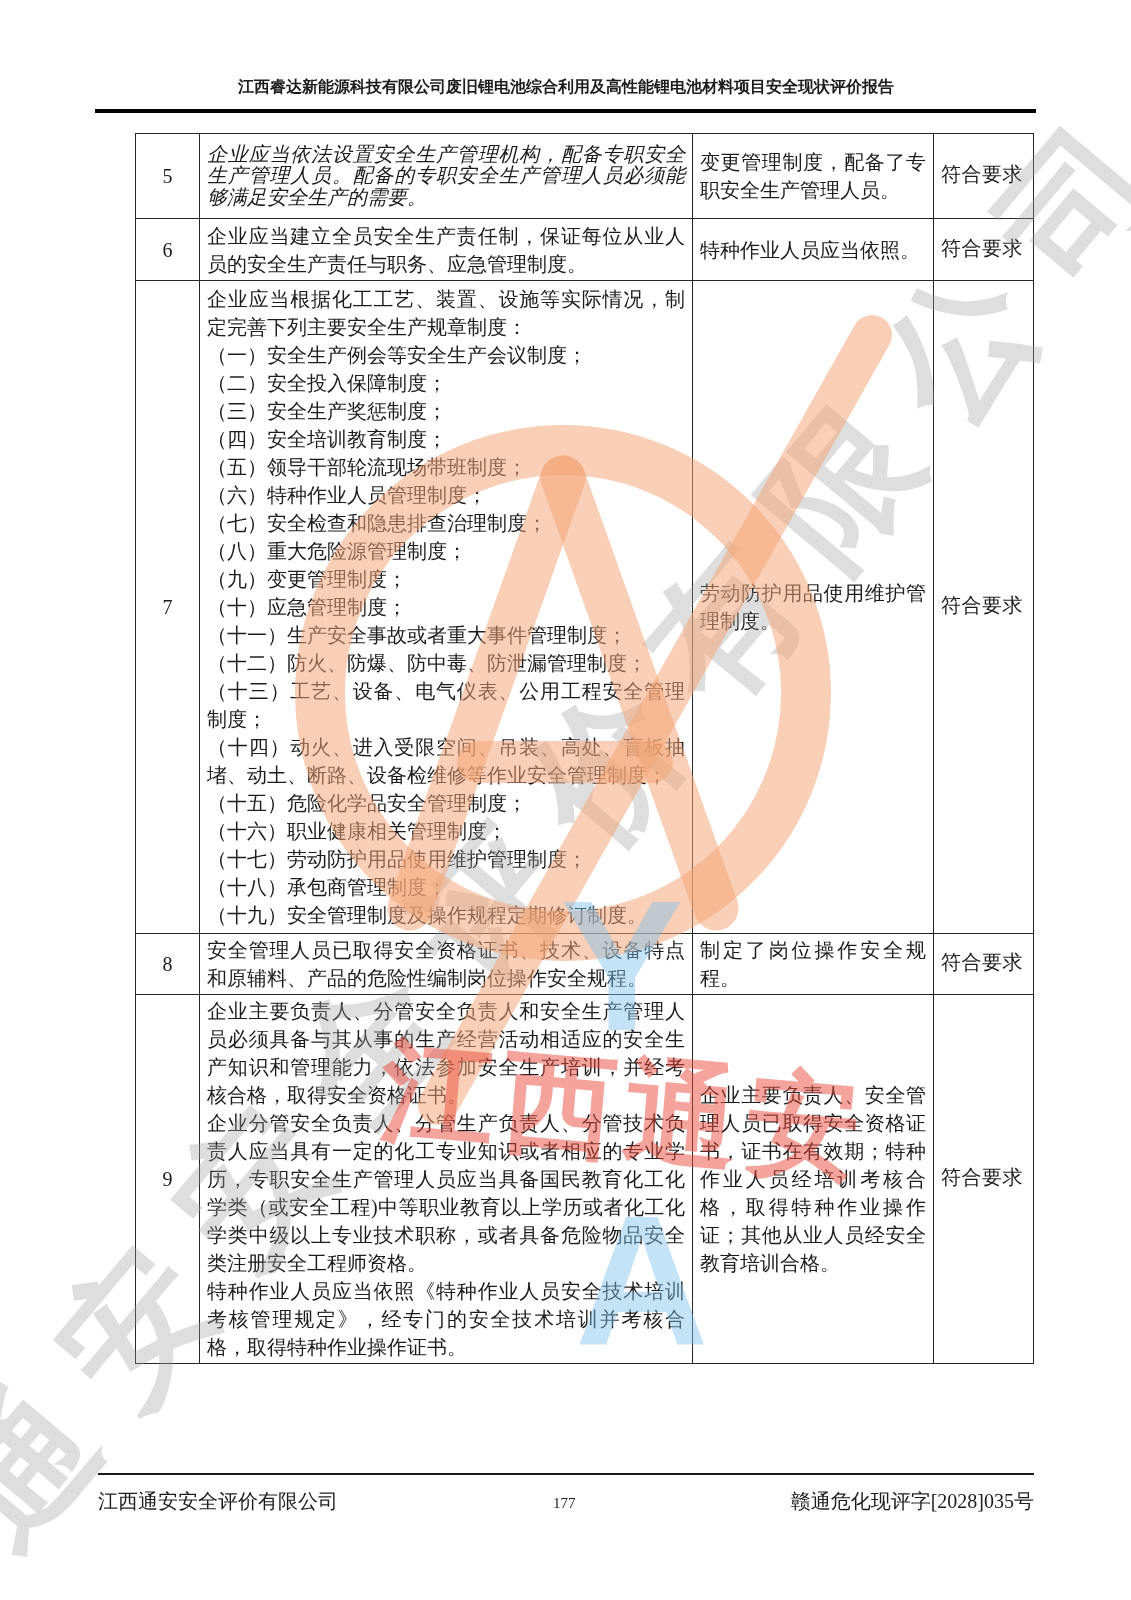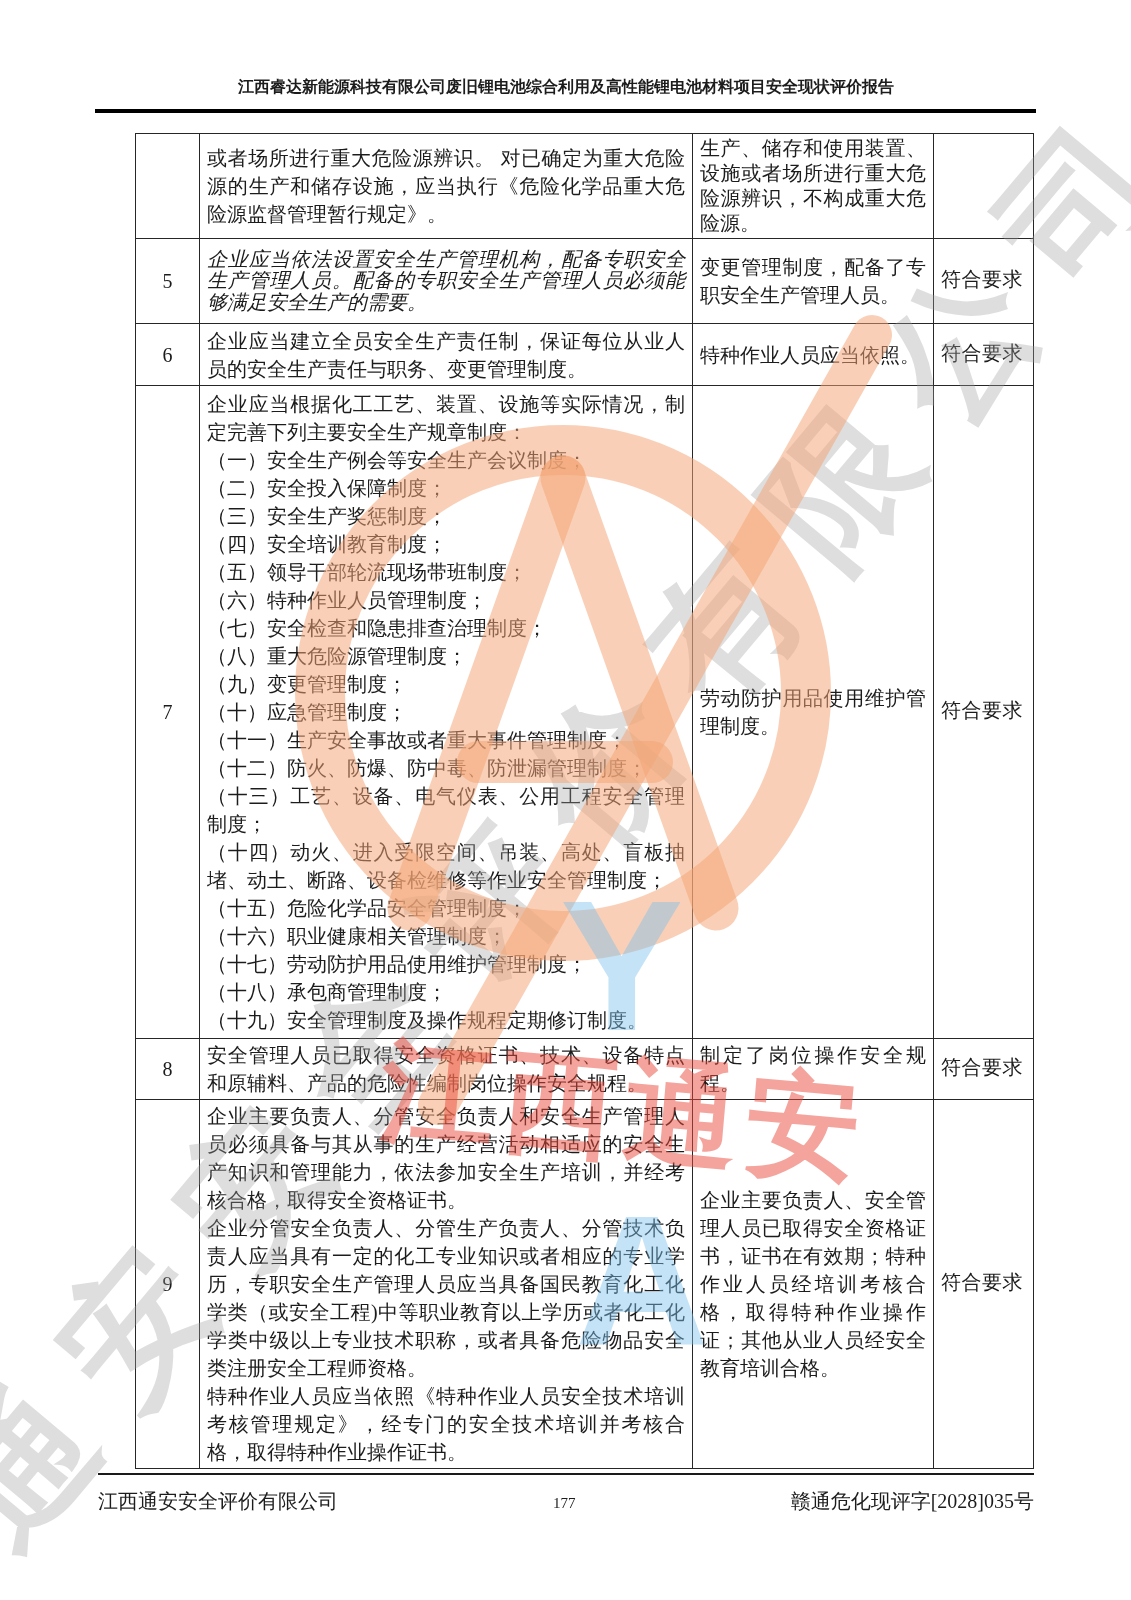--- a/index.html
+++ b/index.html
@@ -66,35 +66,29 @@
   <div class="header-rule"></div>
 
   <table class="review">
     <colgroup>
       <col class="c-num">
         <col class="c-content">
         <col class="c-finding">
         <col class="c-concl">
     </colgroup>
     <tbody>
-      <tr class="r0">
-        <td class="cell-num"></td>
-        <td class="cell-content">或者场所进行重大危险源辨识。 对已确定为重大危险源的生产和储存设施，应当执行《危险化学品重大危险源监督管理暂行规定》。</td>
-        <td class="cell-finding semi">生产、储存和使用装置、设施或者场所进行重大危险源辨识，不构成重大危险源。</td>
-        <td class="cell-concl"></td>
-      </tr>
       <tr class="r1">
         <td class="cell-num">5</td>
         <td class="cell-content tight">企业应当依法设置安全生产管理机构，配备专职安全生产管理人员。配备的专职安全生产管理人员必须能够满足安全生产的需要。</td>
         <td class="cell-finding">变更管理制度，配备了专职安全生产管理人员。</td>
         <td class="cell-concl">符合要求</td>
       </tr>
       <tr class="r2">
         <td class="cell-num">6</td>
-        <td class="cell-content">企业应当建立全员安全生产责任制，保证每位从业人员的安全生产责任与职务、变更管理制度。</td>
+        <td class="cell-content">企业应当建立全员安全生产责任制，保证每位从业人员的安全生产责任与职务、应急管理制度。</td>
         <td class="cell-finding">特种作业人员应当依照。</td>
         <td class="cell-concl">符合要求</td>
       </tr>
       <tr class="r3">
         <td class="cell-num">7</td>
         <td class="cell-content">企业应当根据化工工艺、装置、设施等实际情况，制定完善下列主要安全生产规章制度：
 （一）安全生产例会等安全生产会议制度；
 （二）安全投入保障制度；
 （三）安全生产奖惩制度；
 （四）安全培训教育制度；

